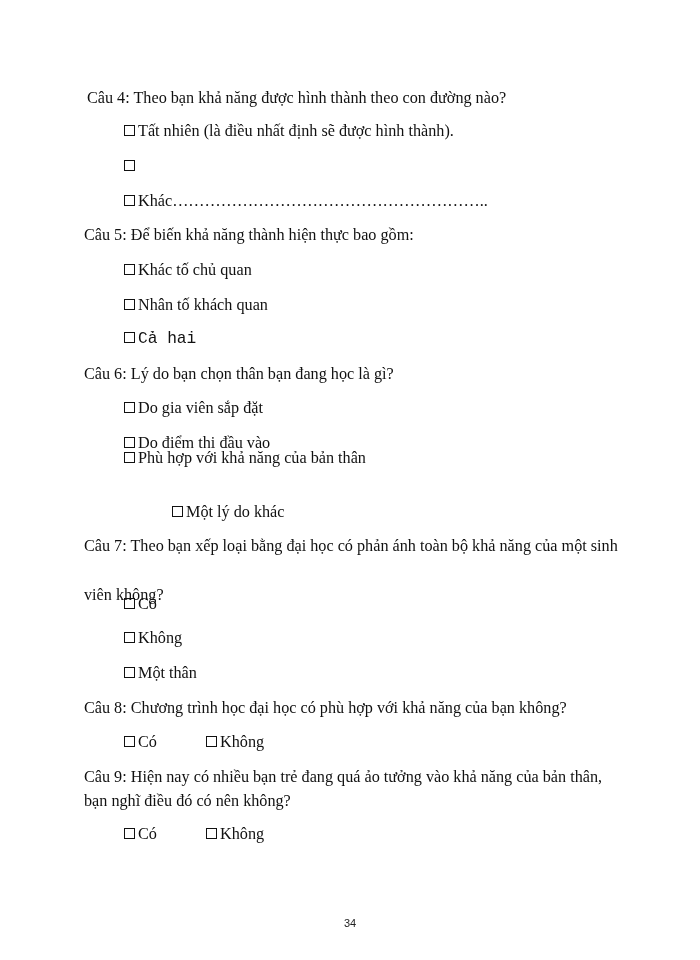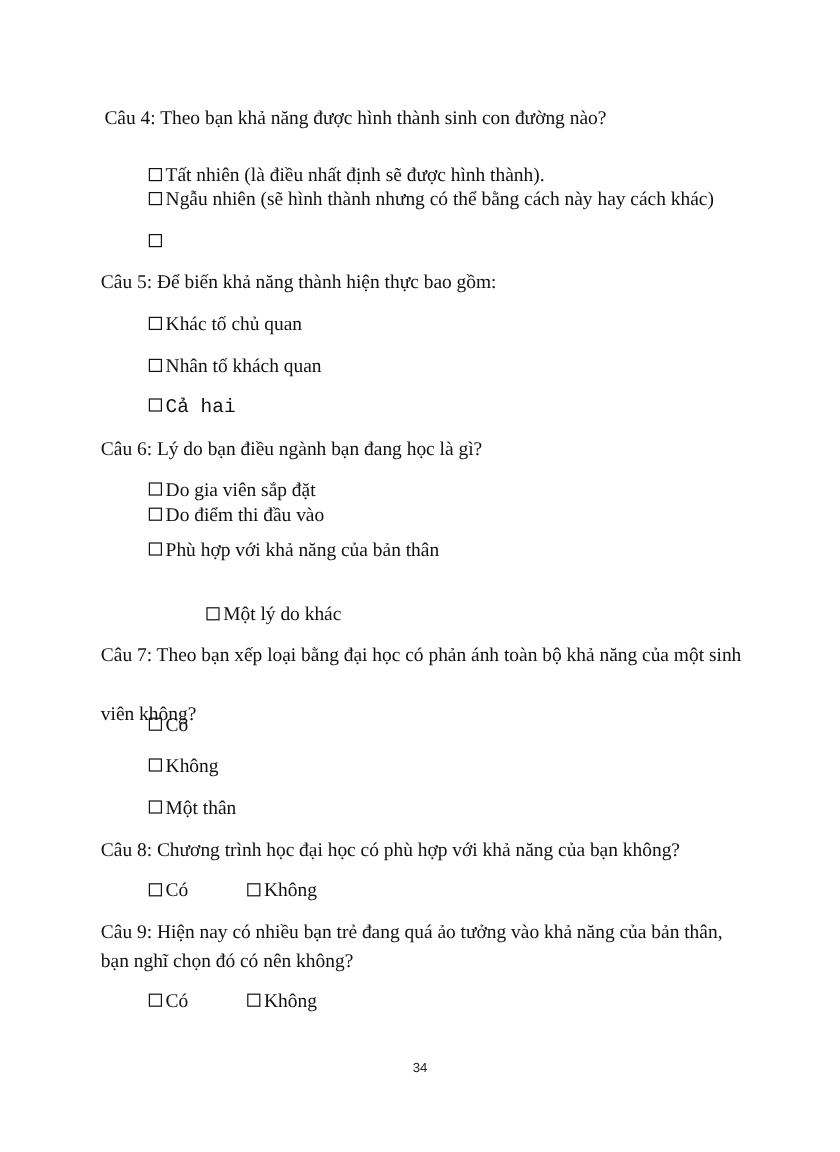--- a/index.html
+++ b/index.html
@@ -19,56 +19,56 @@
     .opt2 { left: 206px; }
     .box {
       display: inline-block;
       width: 9px; height: 9px;
       border: 1.6px solid #111;
       margin-right: 3px;
       vertical-align: 0px;
       box-sizing: content-box;
     }
     .pagenum {
-      position: absolute; left: 0; width: 700px; top: 884px;
+      position: absolute; left: 0; width: 700px; top: 917px;
       text-align: center;
       font-family: "Liberation Sans", "DejaVu Sans", sans-serif;
       font-size: 11px; color: #222;
     }
   </style>
 </head>
 <body>
 
-<div class="line q" style="top:88px; left:87px;">Câu 4:  Theo bạn khả năng được hình thành sinh con đường nào?</div>
-<div class="line opt" style="top:121px;margin-top:15px;">
+<div class="line q" style="top:88px; left:87px;">Câu 4:  Theo bạn khả năng được hình thành theo con đường nào?</div>
+<div class="line opt" style="top:121px;">
   <span class="box"></span><span>Tất nhiên (là điều nhất định sẽ được hình thành).</span>
 </div>
 <div class="line opt" style="top:156px;">
-  <span class="box"></span><span>Ngẫu nhiên  (sẽ hình thành nhưng có thể bằng cách này hay cách khác)</span>
+  <span class="box"></span>
 </div>
 <div class="line opt" style="top:191px;">
-  <span class="box"></span>
+  <span class="box"></span><span>Khác…………………………………………………..</span>
 </div>
 
 <div class="line q" style="top:225px;">Câu 5: Để biến khả năng thành hiện thực bao gồm:</div>
 <div class="line opt" style="top:260px;">
   <span class="box"></span><span>Khác tố chủ quan</span>
 </div>
 <div class="line opt" style="top:295px;">
   <span class="box"></span><span>Nhân tố khách quan</span>
 </div>
 <div class="line opt" style="top:329px;font-family:Liberation Mono, monospace;">
   <span class="box"></span><span>Cả hai</span>
 </div>
 
-<div class="line q" style="top:364px;">Câu 6: Lý do bạn điều ngành  bạn đang học là gì?</div>
+<div class="line q" style="top:364px;">Câu 6: Lý do bạn chọn thân  bạn đang học là gì?</div>
 <div class="line opt" style="top:398px;">
   <span class="box"></span><span>Do gia viên sắp đặt</span>
 </div>
-<div class="line opt" style="top:419px;">
+<div class="line opt" style="top:433px;">
   <span class="box"></span><span>Do điểm thi đầu vào</span>
 </div>
 <div class="line opt" style="top:448px;">
   <span class="box"></span><span>Phù hợp với khả năng của bản thân</span>
 </div>
 <div class="line opt" style="top:502px;margin-left:48px;">
   <span class="box"></span><span>Một lý do khác</span>
 </div>
 
 <div class="line q" style="top:536px;">Câu 7: Theo bạn xếp loại  bằng đại học có phản ánh toàn bộ khả năng của một sinh</div>
@@ -85,21 +85,21 @@
 
 <div class="line q" style="top:698px;">Câu 8: Chương trình học đại học có phù hợp với khả năng của bạn không?</div>
 <div class="line opt" style="top:732px;">
   <span class="box"></span><span>Có</span>
 </div>
 <div class="line opt2" style="top:732px;">
   <span class="box"></span><span>Không</span>
 </div>
 
 <div class="line q" style="top:767px;">Câu 9: Hiện  nay có nhiều  bạn trẻ đang quá ảo tưởng vào khả năng của bản thân,</div>
-<div class="line q" style="top:791px;">bạn nghĩ chọn  đó có nên không?</div>
+<div class="line q" style="top:791px;">bạn nghĩ điều  đó có nên không?</div>
 <div class="line opt" style="top:824px;">
   <span class="box"></span><span>Có</span>
 </div>
 <div class="line opt2" style="top:824px;">
   <span class="box"></span><span>Không</span>
 </div>
 
 <div class="pagenum">34</div>
 
 </body></html>

